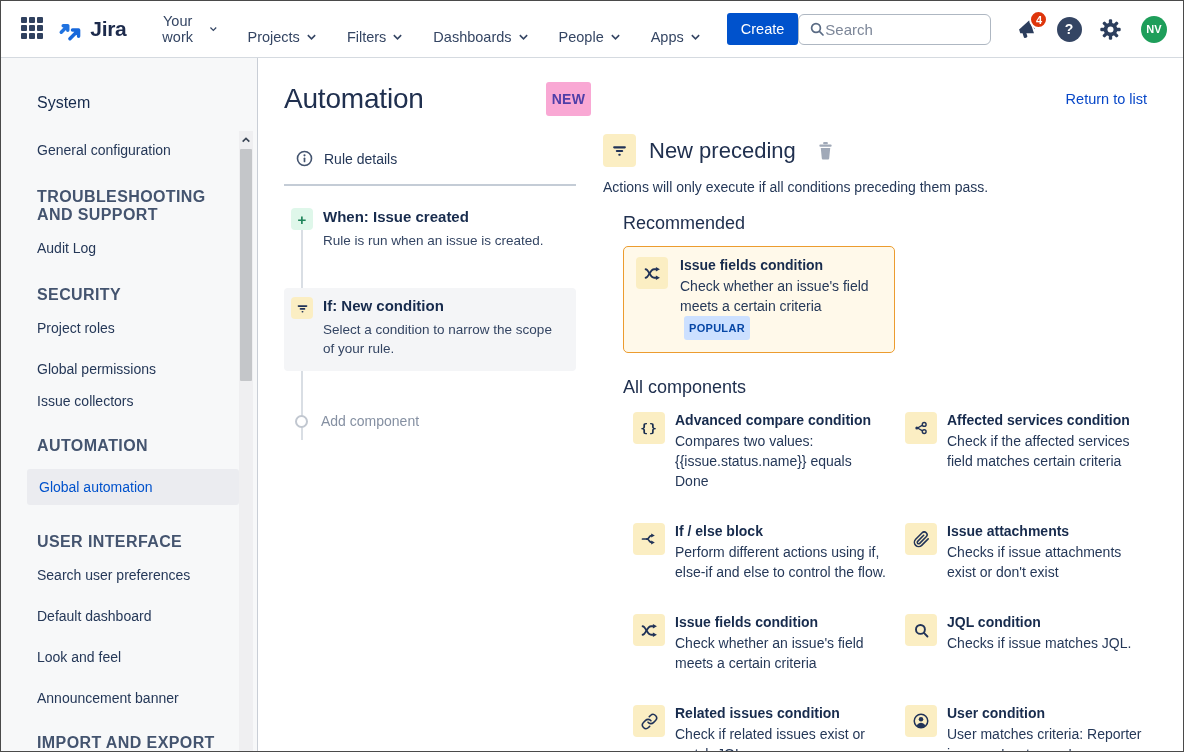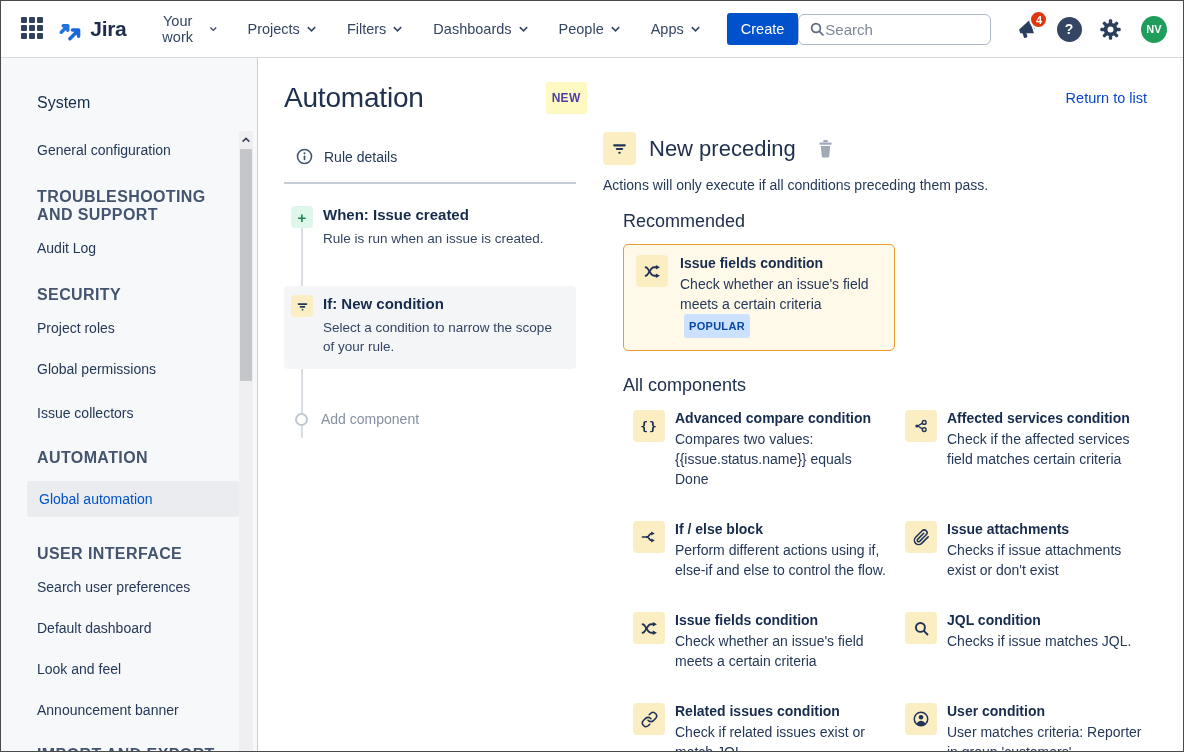--- a/index.html
+++ b/index.html
@@ -6,49 +6,49 @@
   html,body { width:1184px; height:752px; overflow:hidden; }
   body { font-family:"Liberation Sans", sans-serif; color:#172B4D; background:#fff; }
   .app { width:1184px; height:752px; border:1px solid #4a4a4a; display:flex; flex-direction:column; background:#fff; }
 
   
   .topbar { height:57px; flex:0 0 57px; display:flex; align-items:center; padding:0 16px 0 20px; border-bottom:1px solid #D5DAE0; background:#fff; }
   .appswitcher { width:24px; height:24px; display:grid; grid-template-columns:repeat(3,6px); grid-template-rows:repeat(3,6px); gap:2px; cursor:pointer; margin-right:14px; }
   .appswitcher i { background:#30415F; border-radius:1px; }
   .logo { display:flex; align-items:center; gap:6px; margin-right:26px; cursor:pointer; }
   .logo-text { font-size:21px; font-weight:600; color:#1D2B4C; letter-spacing:-0.3px; }
-  .mainnav { display:flex; align-items:center; gap:30px; }
+  .mainnav { display:flex; align-items:flex-end; gap:30px; }
   .navitem { display:flex; align-items:center; gap:6px; font-size:14.5px; color:#344563; font-weight:500; background:none; border:none; font-family:inherit; cursor:pointer; }
   .create { margin-left:26px; background:#0052CC; color:#fff; border:none; border-radius:3px; font-family:inherit; font-size:14.5px; font-weight:500; padding:8px 14px; cursor:pointer;text-align:right; }
   .spacer { flex:1; }
   .search { display:flex; align-items:center; width:198px; height:31px; border:1px solid #AEB7C2; border-radius:6px; padding:0 10px; margin-right:22px; background:#fff; }
   .search input { border:none; outline:none; font-family:inherit; font-size:15px; color:#172B4D; width:140px; background:transparent; }
   .search input::placeholder { color:#7C8698; }
   .iconbtn { position:relative; width:30px; height:30px; display:flex; align-items:center; justify-content:center; margin-right:12px; cursor:pointer; }
   .badge4 { position:absolute; top:-4px; right:-6px; min-width:19px; height:19px; background:#DE350B; color:#fff; border:2px solid #fff; border-radius:50%; font-size:11px; font-weight:700; display:flex; align-items:center; justify-content:center; }
   .helpcircle { width:25px; height:25px; border-radius:50%; background:#344563; color:#fff; font-size:14px; font-weight:700; display:flex; align-items:center; justify-content:center; }
   .avatar { width:27px; height:27px; border-radius:50%; background:#1E9E5A; color:#fff; font-size:11px; font-weight:700; display:flex; align-items:center; justify-content:center; margin-left:4px; cursor:pointer; }
 
   
   .shell { flex:1; display:flex; min-height:0; }
   .sidebar { width:257px; flex:0 0 257px; background:#F7F8F9; border-right:1px solid #C9CED6; position:relative; padding:0 30px 0 36px; overflow:hidden; }
   .sb-title { margin-top:36px; font-size:16px; font-weight:500; color:#172B4D; }
   .sbitem { font-size:14px; color:#253858; cursor:pointer; }
   .sbheader { font-size:16px; font-weight:700; letter-spacing:.4px; color:#44546F; }
   .sbitem.selected { background:#EBECF0; color:#0052CC; border-radius:3px; padding:10px 12px; margin-left:-10px; width:212px; }
-  .mt14{margin-top:14px}.mt16{margin-top:16px}.mt20{margin-top:25px}.mt26{margin-top:28px}.mt28{margin-top:28px}.mt30{margin-top:30px}
+  .mt14{margin-top:14px}.mt16{margin-top:16px}.mt20{margin-top:25px}.mt26{margin-top:16px}.mt28{margin-top:28px}.mt30{margin-top:30px}
   .sb-scroll { position:absolute; top:73px; bottom:0; right:4px; width:14px; background:#EFEFF1; }
   .sb-arrow { width:14px; height:18px; background:#EFEFF1; display:flex; align-items:center; justify-content:center; cursor:pointer; }
   .sb-thumb { width:12px; margin-left:1px; height:232px; background:#C4C6C9; border-radius:1px; cursor:pointer; }
 
   
   .main { flex:1; min-width:0; padding:0 36px 0 26px; overflow:hidden; }
   .main-head { display:flex; align-items:center; margin-top:24px; }
   .page-title { font-size:28px; font-weight:500; color:#20304F; letter-spacing:-0.2px; }
-  .new-badge { margin-left:122px; background:#fef9c3; color:#4F3FA8; font-size:12px; font-weight:700; letter-spacing:.3px; padding:9px 6px; border-radius:3px; }
+  .new-badge { margin-left:122px; background:#f9a8d4; color:#4F3FA8; font-size:14px; font-weight:700; letter-spacing:.3px; padding:9px 6px; border-radius:3px; }
   .return { margin-left:auto; color:#0747C8; font-size:14.5px; cursor:pointer; text-decoration:none; }
   .cols { display:flex; margin-top:18px; }
 
   
   .rulecol { width:292px; flex:0 0 292px; }
   .ruledetails { display:flex; align-items:center; gap:11px; margin-top:16px; padding-left:12px; font-size:14px; color:#253858; cursor:pointer; }
   .divider { border:none; border-top:2px solid #C4CCD6; margin-top:17px; }
   .steps { position:relative; margin-top:22px; padding-left:7px; }
   .connector { position:absolute; left:17px; top:10px; height:222px; width:2px; background:#D9DEE4; }
   .step { position:relative; display:flex; gap:10px; }

